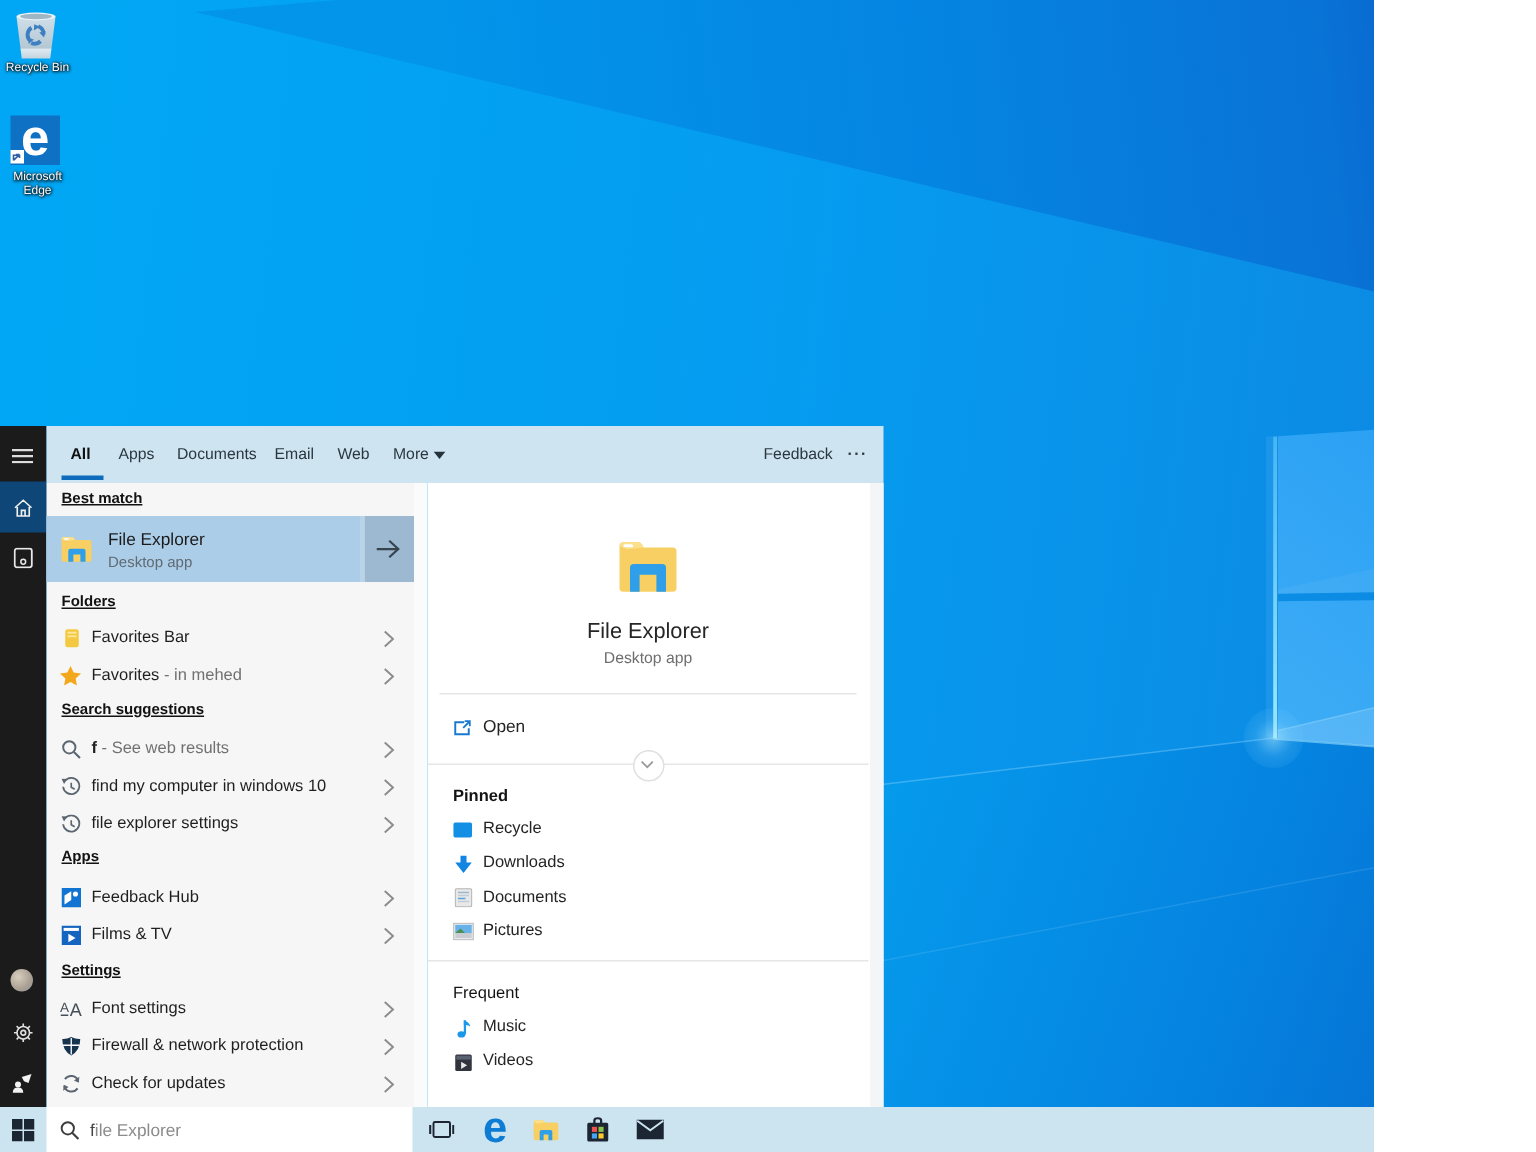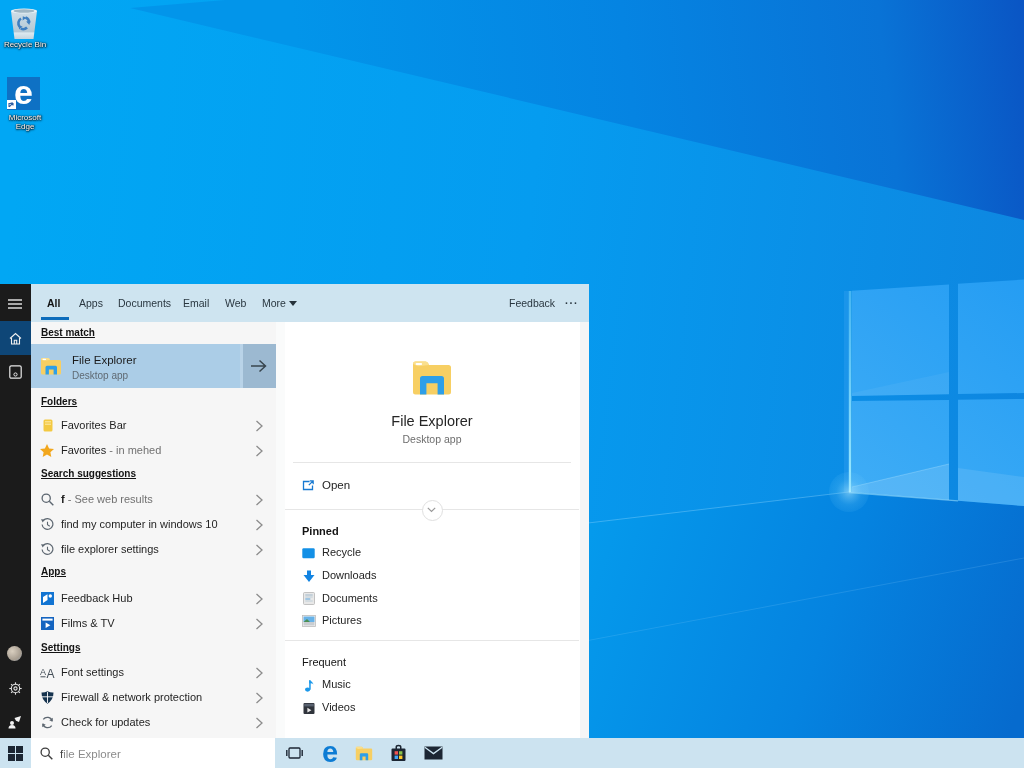--- a/index.html
+++ b/index.html
@@ -1,17 +1,17 @@
 <!DOCTYPE html>
 <html><head>
 <meta charset="utf-8">
 <style>
   html,body{margin:0;padding:0;width:1024px;height:768px;overflow:hidden;
     font-family:"Liberation Sans",sans-serif;}
-  #stage{position:absolute;left:0;top:0;width:1024px;height:768px;overflow:hidden;}
+  #stage{position:absolute;left:0;top:0;width:916px;height:768px;overflow:hidden;}
   .abs{position:absolute;}
   
   .dlabel{position:absolute;color:#fff;font-size:8px;text-align:center;line-height:8.5px;
     text-shadow:0 1px 2px rgba(0,0,0,.95),1px 0 2px rgba(0,0,0,.8),0 0 1px rgba(0,0,0,.9);}
   
   #sidebar{left:0;top:284px;width:31px;height:454px;background:#1b1b1b;}
   #tabbar{left:31px;top:284px;width:558px;height:38px;background:#cee4f0;
     font-size:10.5px;color:#2a3740;}
   .tab{position:absolute;top:13px;}
   #list{left:31px;top:322px;width:245px;height:416px;background:#f6f6f6;}

